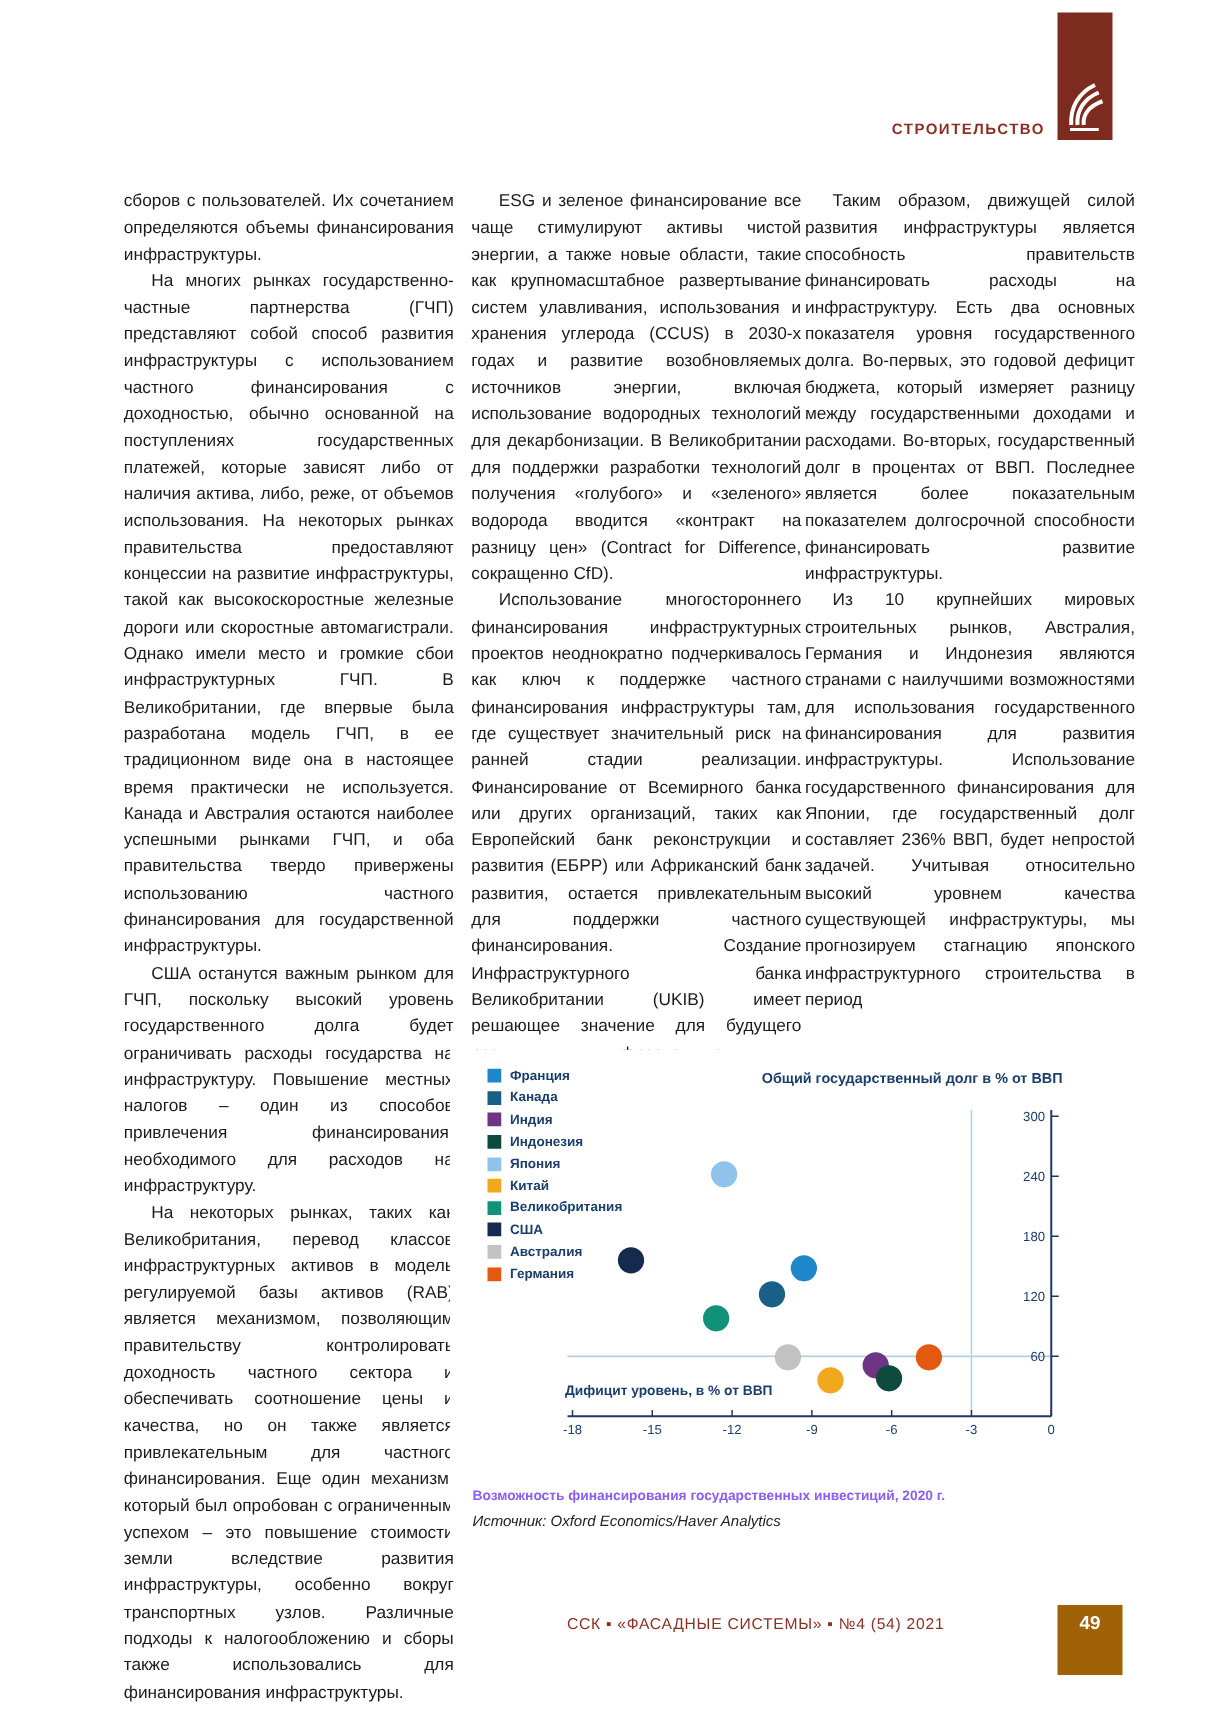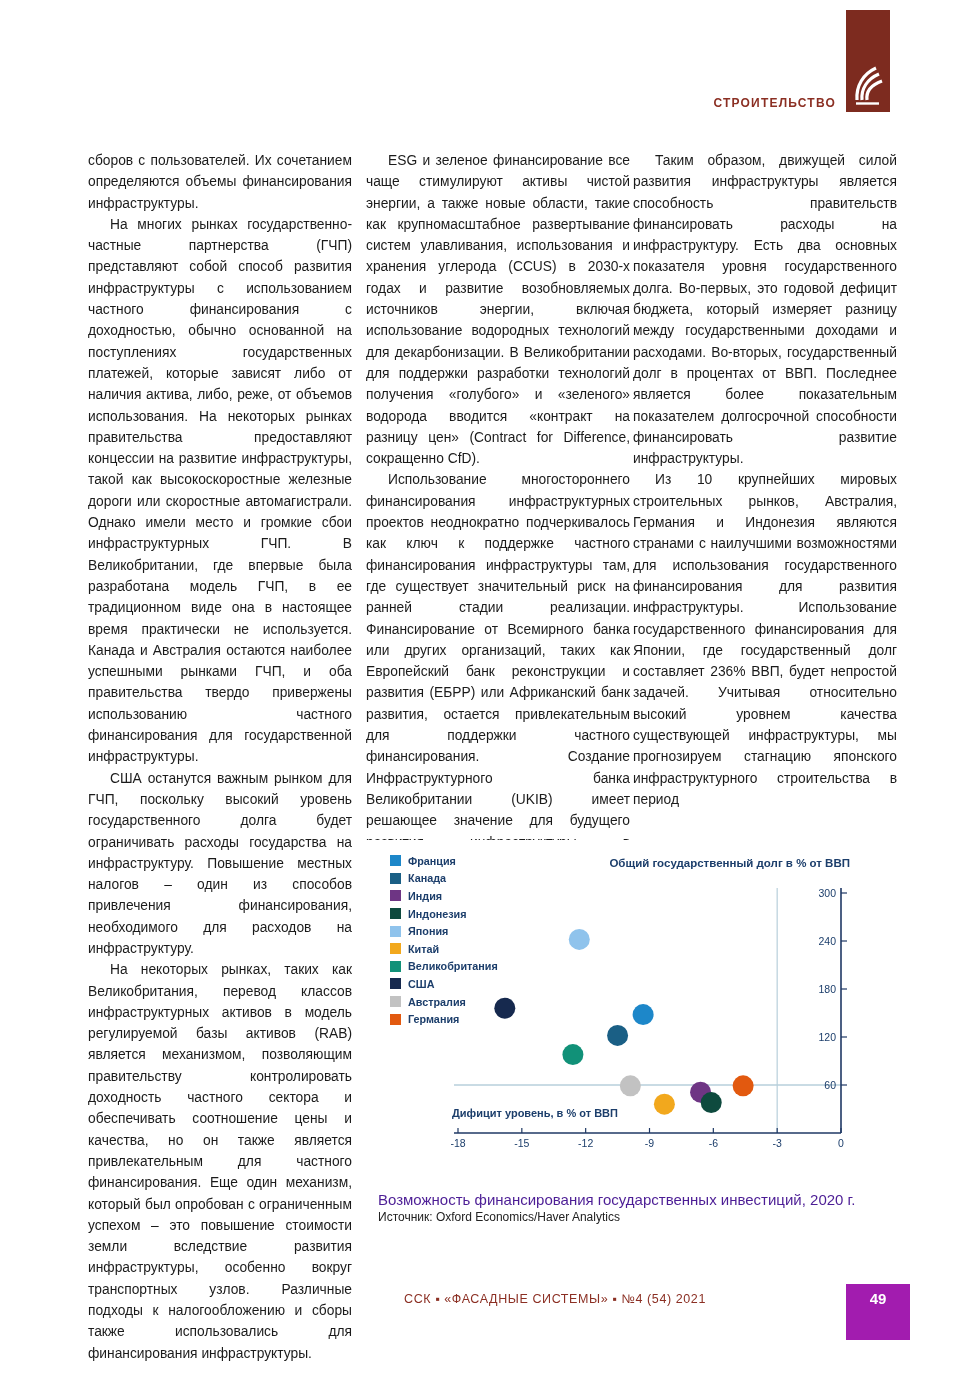--- a/index.html
+++ b/index.html
@@ -13,21 +13,21 @@
     font-size:12px;font-weight:bold;letter-spacing:1.2px;color:#8B2F23;
   }
   .logo{
     position:absolute;left:846px;top:10px;width:44px;height:102px;background:#7D2B1F;
   }
   .logo svg{position:absolute;bottom:6px;left:3px;}
   
   .col{
     position:absolute;top:150px;width:264px;
     font-size:13.8px;line-height:21.3px;color:#1b1b1b;
-    text-align:justify;hyphens:auto;-webkit-hyphens:auto;
+    text-align:justify;hyphens:auto;margin-left:11px;-webkit-hyphens:auto;
   }
   .col p{margin:0;text-indent:22px;}
   .col p.noindent{text-indent:0;}
   #col1{left:88px;}
   #col2{left:366px;}
   #col3{left:633px;}
   
   #chart-region{position:absolute;left:360px;top:840px;width:560px;height:400px;background:#fff;}
   #chart-title{
     position:absolute;left:180px;top:17px;width:310px;text-align:right;
@@ -36,33 +36,33 @@
   #legend{position:absolute;left:30px;top:12px;}
   .legend-item{display:flex;align-items:center;height:17.6px;}
   .legend-swatch{width:11px;height:11px;margin-right:7px;flex:0 0 auto;}
   .legend-label{font-size:10.8px;font-weight:bold;color:#1C3E6B;white-space:nowrap;}
   #plot{position:absolute;left:80px;top:8px;}
   #x-axis-label{
     position:absolute;left:92px;top:267px;font-size:11px;font-weight:bold;color:#1C3E6B;
   }
   #chart-caption{
     position:absolute;left:18px;top:351px;width:520px;
-    font-size:15px;font-weight:normal;color:#4c1d95;
+    font-size:11px;font-weight:bold;color:#8b5cf6;
   }
   #chart-source{
     position:absolute;left:18px;top:370px;width:520px;
-    font-size:12px;color:#222;
+    font-size:12px;font-style:italic;color:#222;
   }
   
   #footer-line{
-    position:absolute;top:1292px;left:404px;width:425px;text-align:left;
+    position:absolute;top:1292px;left:392px;width:425px;text-align:center;
     font-size:12.5px;letter-spacing:0.6px;color:#8B2F23;white-space:nowrap;
   }
   #page-number-box{
-    position:absolute;left:846px;top:1284px;width:64px;height:56px;background:#a21caf;
+    position:absolute;left:846px;top:1284px;width:52px;height:56px;background:#a16207;
   }
   #page-number-box .num{
     display:block;text-align:center;margin-top:6px;
     color:#fff;font-size:15px;font-weight:bold;
   }
   svg text{font-family:"Liberation Sans", sans-serif;}
 </style>
 </head>
 <body>
 

